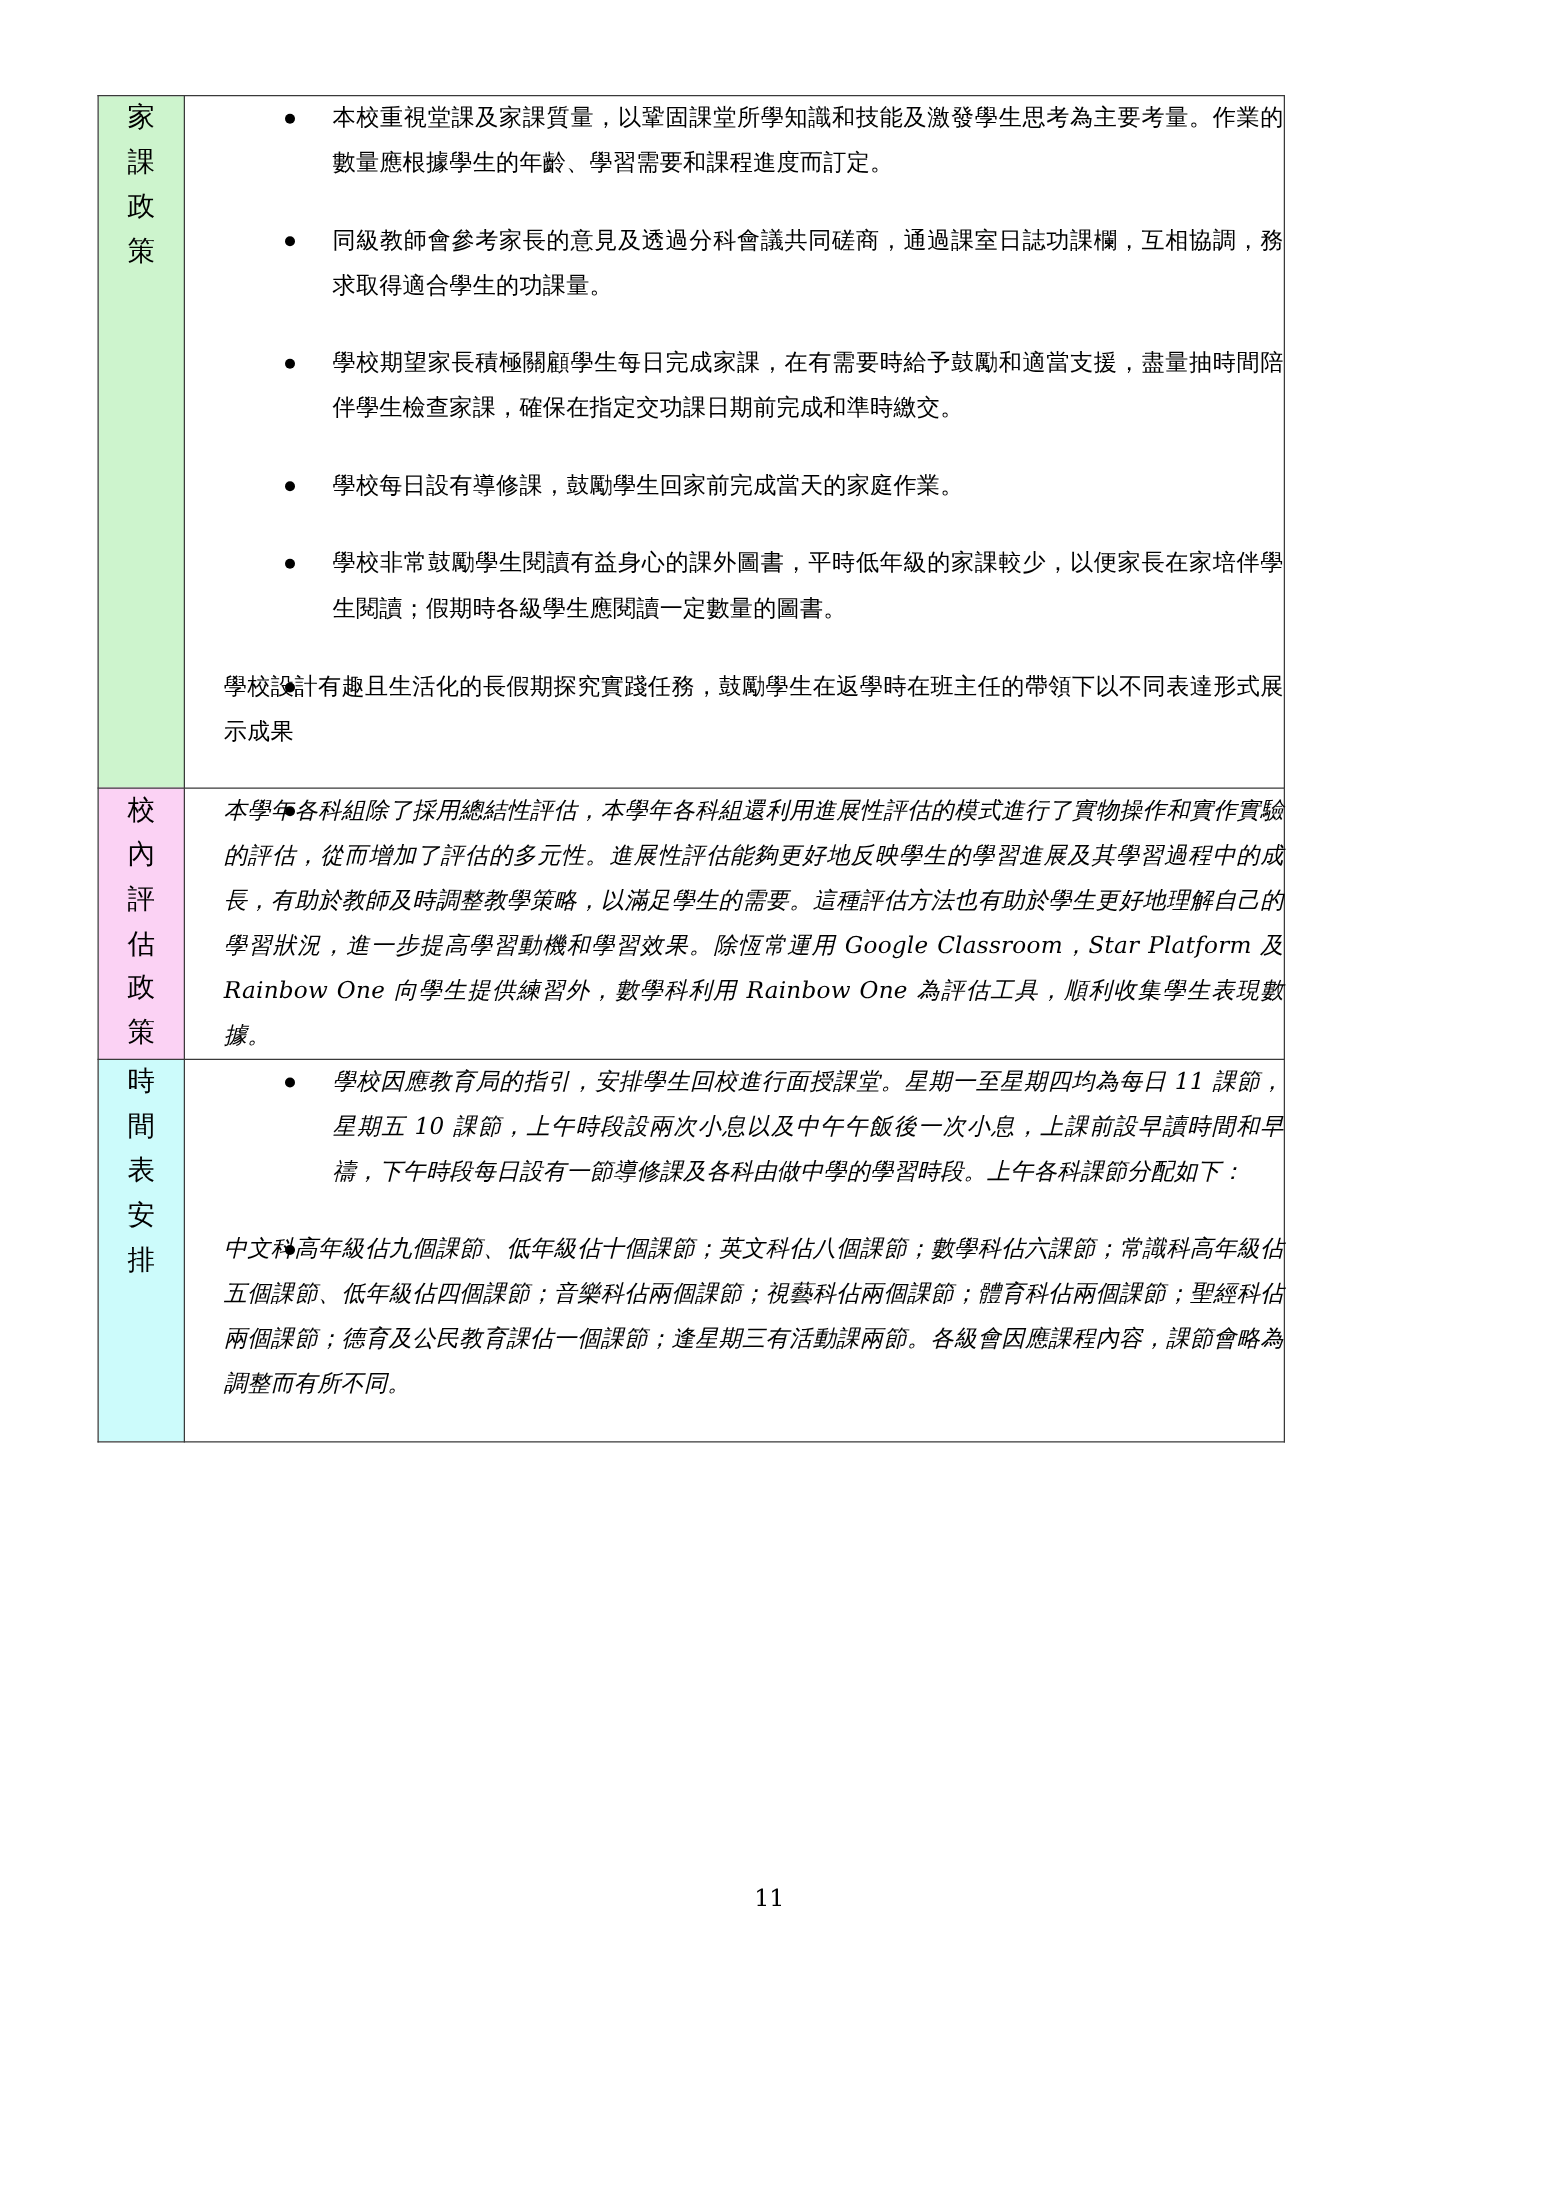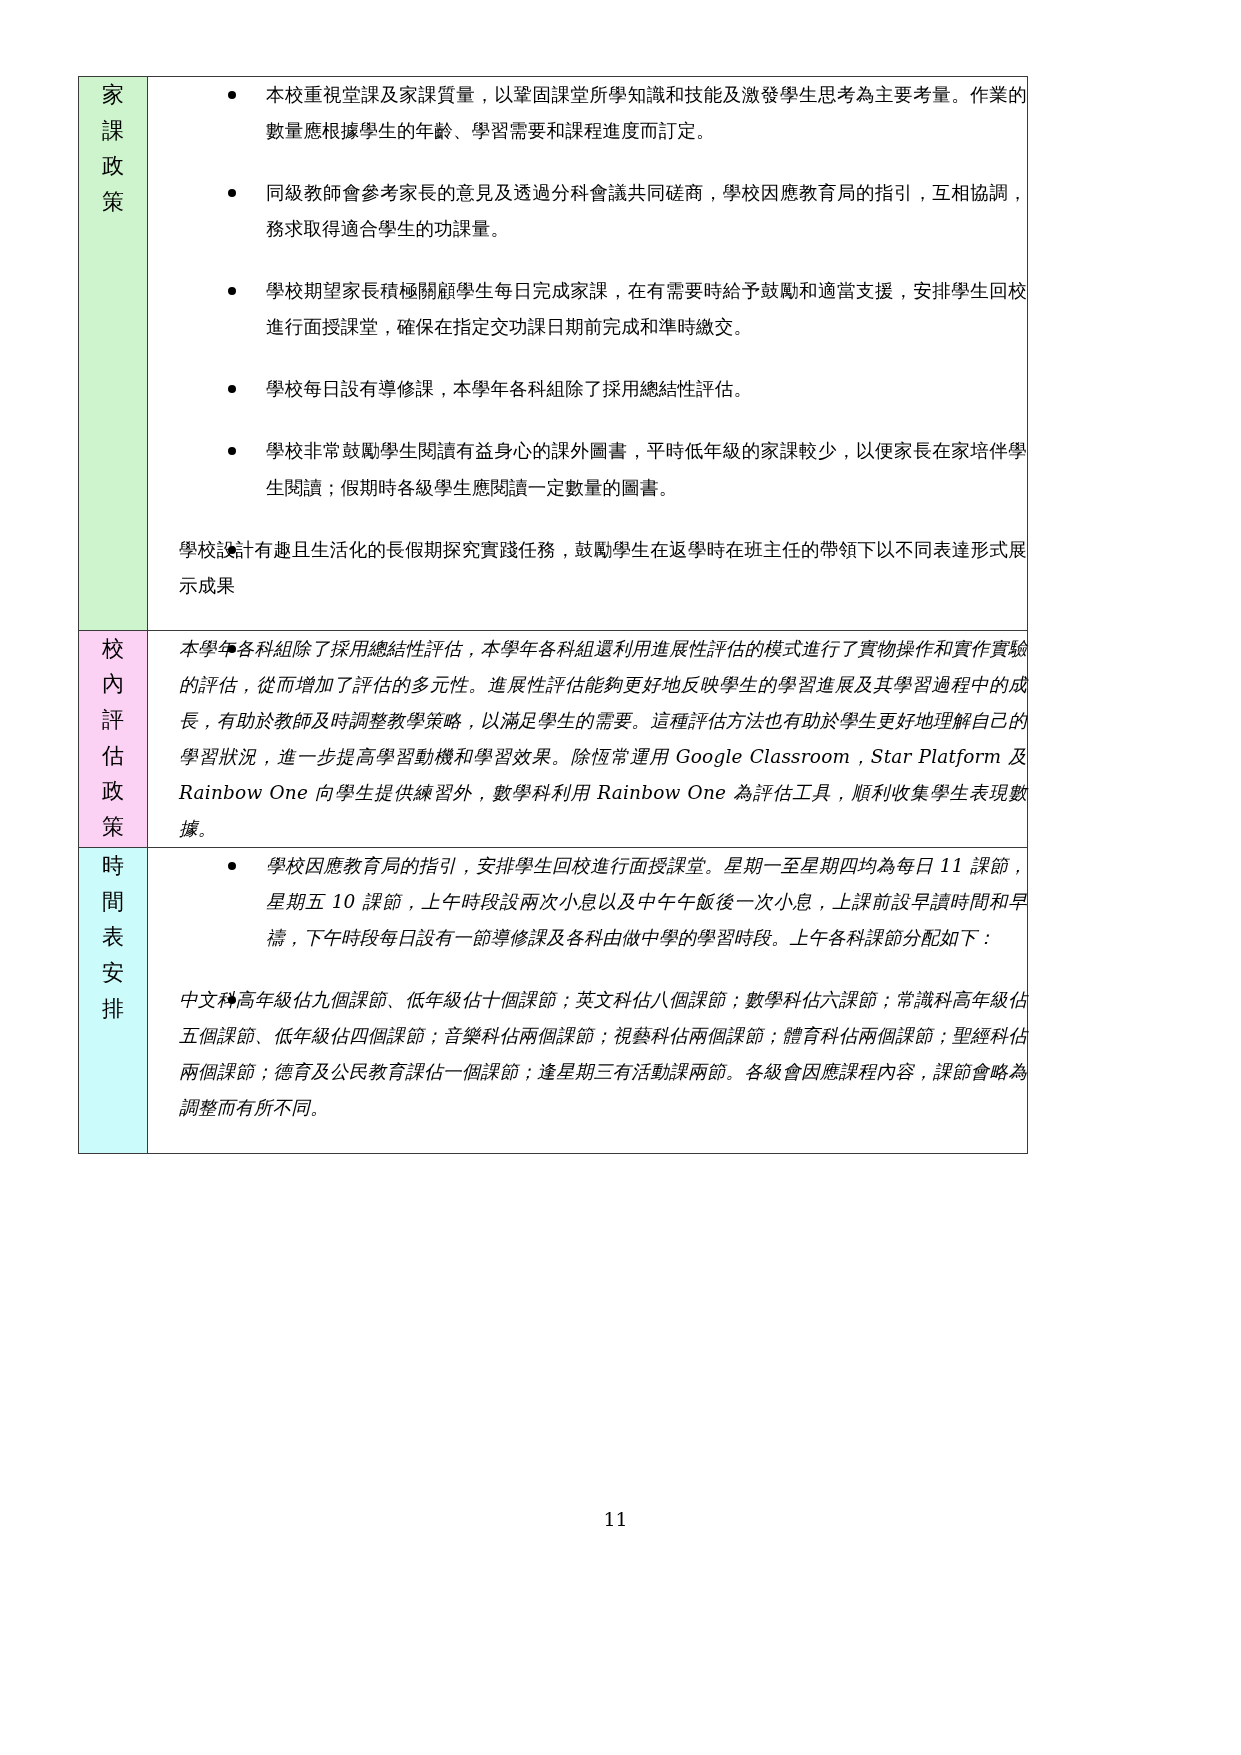--- a/index.html
+++ b/index.html
@@ -133,23 +133,23 @@
       <tr>
         <td class="label-cell green">
           <span class="vlabel">家
 課
 政
 策</span>
         </td>
         <td class="content-cell sec-homework">
           <ul class="bullets">
             <li>本校重視堂課及家課質量，以鞏固課堂所學知識和技能及激發學生思考為主要考量。作業的數量應根據學生的年齡、學習需要和課程進度而訂定。</li>
-            <li>同級教師會參考家長的意見及透過分科會議共同磋商，學校因應教育局的指引，互相協調，務求取得適合學生的功課量。</li>
-            <li>學校期望家長積極關顧學生每日完成家課，在有需要時給予鼓勵和適當支援，安排學生回校進行面授課堂，確保在指定交功課日期前完成和準時繳交。</li>
-            <li>學校每日設有導修課，本學年各科組除了採用總結性評估。</li>
+            <li>同級教師會參考家長的意見及透過分科會議共同磋商，通過課室日誌功課欄，互相協調，務求取得適合學生的功課量。</li>
+            <li>學校期望家長積極關顧學生每日完成家課，在有需要時給予鼓勵和適當支援，盡量抽時間陪伴學生檢查家課，確保在指定交功課日期前完成和準時繳交。</li>
+            <li>學校每日設有導修課，鼓勵學生回家前完成當天的家庭作業。</li>
             <li>學校非常鼓勵學生閱讀有益身心的課外圖書，平時低年級的家課較少，以便家長在家培伴學生閱讀；假期時各級學生應閱讀一定數量的圖書。</li>
             <li>學校設計有趣且生活化的長假期探究實踐任務，鼓勵學生在返學時在班主任的帶領下以不同表達形式展示成果</li>
           </ul>
         </td>
       </tr>
 
       <tr>
         <td class="label-cell pink">
           <span class="vlabel">校
 內

